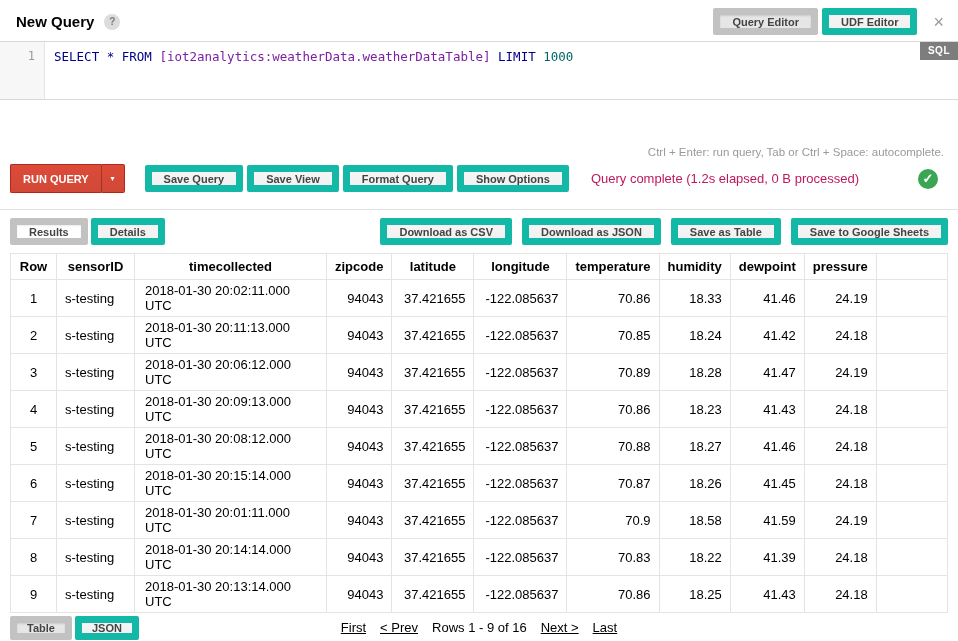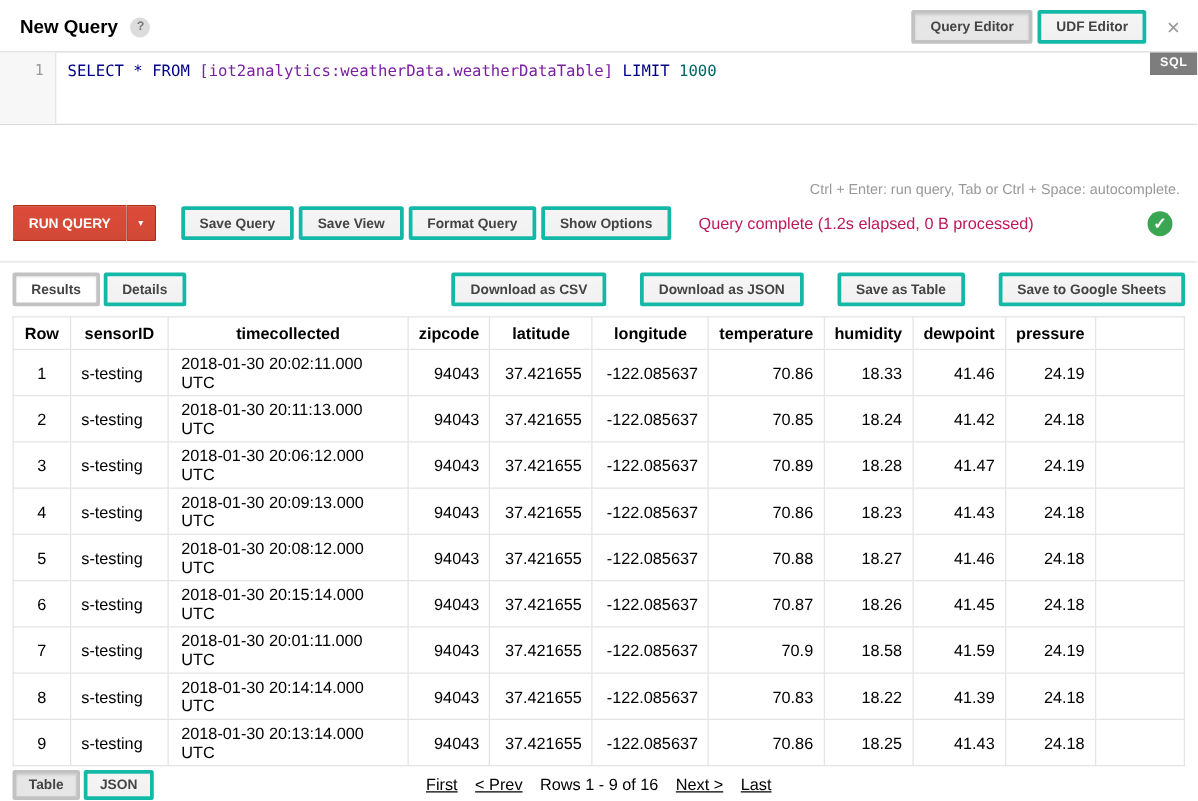--- a/index.html
+++ b/index.html
@@ -5,21 +5,21 @@
   * { margin:0; padding:0; box-sizing:border-box; }
   html,body { background:#fff; }
   body { font-family:"Liberation Sans", sans-serif; width:958px; color:#222; }
   .page { width:958px; height:641px; background:#fff; overflow:hidden; display:flex; flex-direction:column; }
 
   
   .topbar { display:flex; align-items:center; padding:8px 14px 6px 16px; }
   .page-title { font-size:15px; font-weight:bold; color:#000; }
   .help-icon { width:16px; height:16px; border-radius:50%; background:#dcdcdc; color:#7a7a7a; font-size:10px; font-weight:bold; display:inline-flex; align-items:center; justify-content:center; margin-left:10px; cursor:pointer; }
   .topbar-right { margin-left:auto; display:flex; align-items:center; gap:4px; }
-  .btn { display:inline-flex; align-items:center; justify-content:center; padding:0 12px; height:27px; font-family:inherit; font-size:11px; font-weight:bold; color:#444; background:linear-gradient(#f5f5f5,#f1f1f1); border:3px solid #14b8a6; border-radius:2px; cursor:pointer; white-space:nowrap; }
+  .btn { display:inline-flex; align-items:center; justify-content:center; padding:0 12px; height:27px; font-family:inherit; font-size:11px; font-weight:bold; color:#444; background:linear-gradient(#f5f5f5,#f1f1f1); border:7px solid #14b8a6; border-radius:2px; cursor:pointer; white-space:nowrap; }
   .btn.active { background:#e6e6e6; border-color:#c2c2c2; box-shadow:inset 0 1px 2px rgba(0,0,0,0.12); }
   .close-icon { font-size:18px; color:#999; margin-left:12px; cursor:pointer; line-height:1; }
 
   
   .editor { position:relative; display:flex; border-top:1px solid #d9d9d9; border-bottom:1px solid #d9d9d9; height:176px; }
   .gutter { width:45px; background:#f7f7f7; border-right:1px solid #e5e5e5; text-align:right; padding:7px 9px 0 0; color:#9a9a9a; font-family:"DejaVu Sans Mono", monospace; font-size:12px; }
   .code-area { flex:1; padding:7px 9px; font-family:"DejaVu Sans Mono", monospace; font-size:12.5px; line-height:1.3; color:#000; cursor:text; white-space:pre-wrap; }
   .tok-kw { color:#000088; }
   .tok-pun { color:#000088; }
   .tok-table { color:#7b1fa2; }
@@ -36,21 +36,21 @@
   .toolbar-btns { display:flex; gap:4px; }
   .status-text { margin-left:22px; font-size:13px; color:#be185d; }
   .check-icon { margin-left:auto; margin-right:8px; width:20px; height:20px; border-radius:50%; background:#3aa653; color:#fff; font-size:13px; font-weight:bold; display:flex; align-items:center; justify-content:center; flex:0 0 auto; }
 
   .divider { border-top:1px solid #e2e2e2; margin-top:8px; }
 
   
   .results-bar { display:flex; align-items:center; padding:8px 10px; }
   .tabs { display:flex; gap:3px; }
   .tab.active { background:#fff; box-shadow:inset 0 1px 2px rgba(0,0,0,0.08); }
-  .actions { margin-left:auto; display:flex; gap:27px; }
+  .actions { margin-left:auto; display:flex; gap:10px; }
 
   
   .table-wrap { padding:0 10px; }
   table.results-table { width:100%; border-collapse:collapse; font-size:13px; color:#000;border-radius:28px; }
   .results-table th, .results-table td { border:1px solid #e4e4e4; padding:3px 8px; height:26px; }
   .results-table th { font-weight:bold; text-align:center; }
   .results-table td { text-align:right; }
   .results-table td:nth-child(1) { text-align:center; }
   .results-table td:nth-child(2) { text-align:left; }
   .results-table td:nth-child(3) { text-align:left; padding-left:10px; }

